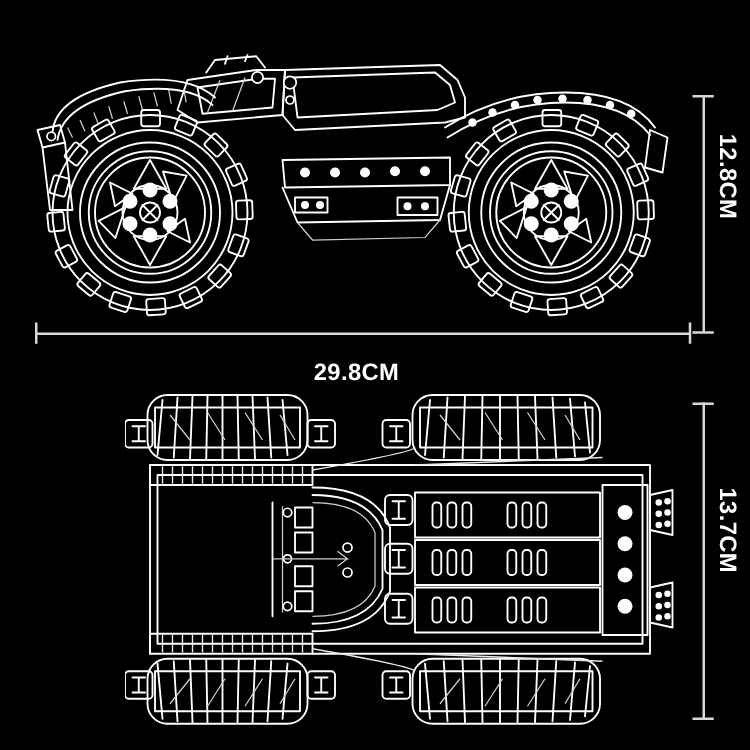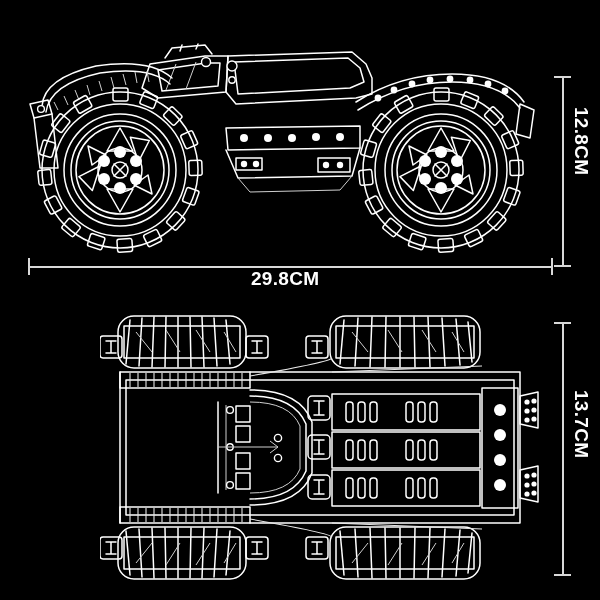--- a/index.html
+++ b/index.html
@@ -397,21 +397,21 @@
     <path class="ln-t" d="M232 213 L382 219"></path>
     <path class="ln-d" d="M36 22 L52 42 M66 20 L80 42 M96 20 L110 42 M124 22 L136 42"></path>
     <path class="ln-d" d="M36 253 L52 233 M66 255 L80 233 M96 255 L110 233 M124 253 L136 233"></path>
     <path class="ln-d" d="M252 22 L268 42 M288 20 L302 42 M322 20 L336 42 M352 22 L364 42"></path>
     <path class="ln-d" d="M252 253 L268 233 M288 255 L302 233 M322 255 L336 233 M352 253 L364 233"></path>
   </svg>
 
   <div class="dimline" style="left:28px;top:266px;width:524px;height:1.5px;"></div>
   <div class="tick" style="left:28px;top:258px;width:1.5px;height:17px;"></div>
   <div class="tick" style="left:551px;top:258px;width:1.5px;height:17px;"></div>
-  <div class="dim-label dim-h" style="left:251px;top:268px;text-align:center;">29.8CM</div>
+  <div class="dim-label dim-h" style="left:251px;top:288px;text-align:center;">29.8CM</div>
 
   <div class="dimline" style="left:562px;top:76px;width:1.5px;height:190px;"></div>
   <div class="tick" style="left:554px;top:76px;width:17px;height:1.5px;"></div>
   <div class="tick" style="left:554px;top:265px;width:17px;height:1.5px;"></div>
   <div class="dim-label dim-v" style="left:570px;top:107px;">12.8CM</div>
 
   <div class="dimline" style="left:562px;top:322px;width:1.5px;height:253px;"></div>
   <div class="tick" style="left:554px;top:322px;width:17px;height:1.5px;"></div>
   <div class="tick" style="left:554px;top:574px;width:17px;height:1.5px;"></div>
   <div class="dim-label dim-v" style="left:570px;top:390px;">13.7CM</div>

